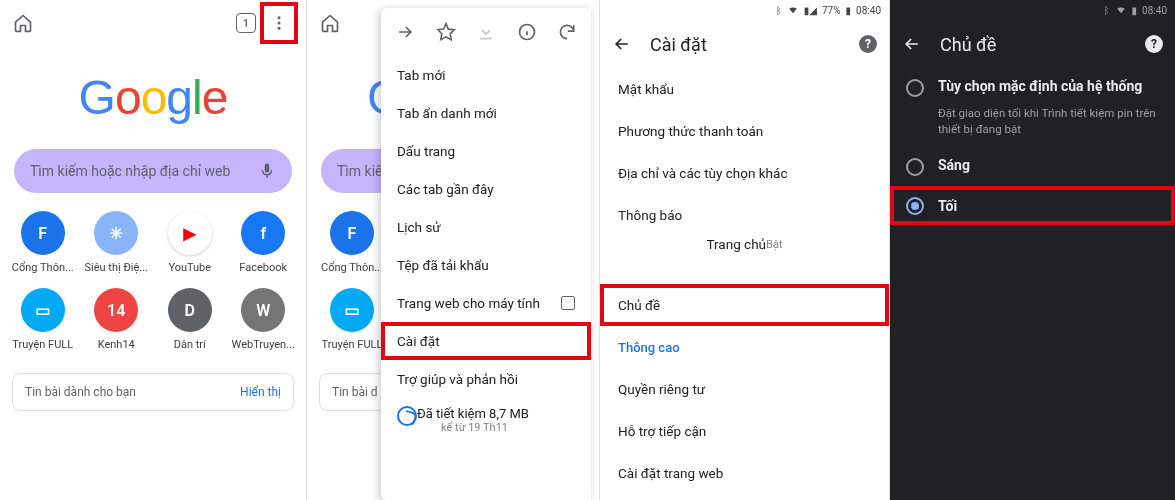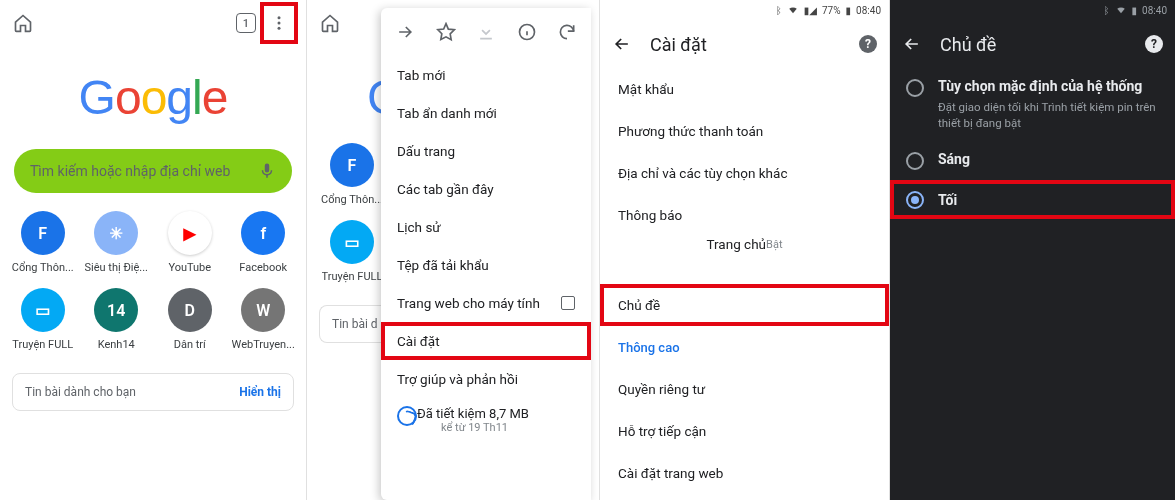--- a/index.html
+++ b/index.html
@@ -17,32 +17,32 @@
   .tb .sp { flex:1; }
   .tabcount { width:20px; height:20px; border:1.5px solid #5f6368; border-radius:4px; display:flex; align-items:center; justify-content:center; font-size:11px; font-weight:500; color:#5f6368; }
   .iconbtn { width:30px; height:30px; display:flex; align-items:center; justify-content:center; color:#5f6368; cursor:pointer; }
   .highlight-red { border:4px solid #e30613; }
   .more-wrap { width:38px; height:42px; display:flex; align-items:center; justify-content:center; margin-left:4px; }
 
   
   .glogo { display:flex; justify-content:center; margin-top:24px; font-size:48px; font-weight:500; letter-spacing:-1px; font-family: 'Product Sans', Arial, sans-serif; }
   .glogo span:nth-child(1){color:#4285F4;} .glogo span:nth-child(2){color:#EA4335;} .glogo span:nth-child(3){color:#FBBC05;} .glogo span:nth-child(4){color:#4285F4;} .glogo span:nth-child(5){color:#34A853;} .glogo span:nth-child(6){color:#EA4335;}
 
-  .search { margin:24px 14px 0; height:44px; background:#84cc16; border-radius:22px; display:flex; align-items:center; padding:0 16px; color:#5f6368; font-size:14px; }
+  .search { margin:24px 14px 0; height:44px; background:#c4b5fd; border-radius:22px; display:flex; align-items:center; padding:0 16px; color:#5f6368; font-size:14px; }
   .search .txt { flex:1; white-space:nowrap; overflow:hidden; text-overflow:ellipsis; }
   .mic { width:18px; height:18px; }
 
   .tiles { display:flex; flex-wrap:wrap; padding: 18px 6px 0; }
   .tile { width:25%; display:flex; flex-direction:column; align-items:center; margin-bottom:14px; }
   .tile .ic { width:44px; height:44px; border-radius:22px; display:flex; align-items:center; justify-content:center; font-size:16px; color:#fff; font-weight:600; }
   .tile .lb { font-size:11px; color:#3c4043; margin-top:6px; max-width:64px; white-space:nowrap; overflow:hidden; text-overflow:ellipsis;text-align:center; }
 
   .feedbar { margin:8px 12px 0; border:1px solid #e0e0e0; border-radius:8px; height:38px; display:flex; align-items:center; padding:0 12px; font-size:12px; color:#5f6368; }
   .feedbar .sp { flex:1; }
-  .feedbar .show { color:#1a73e8; font-weight:700; }
+  .feedbar .show { color:#1a73e8; font-weight:400; }
 
   
   .p2-under { position:absolute; inset:0; }
   .menu-panel { position:absolute; top:8px; right:8px; width:210px; bottom:0; background:#fff; border-radius:6px 0 0 6px; box-shadow:-2px 2px 10px rgba(0,0,0,.22); padding-bottom:8px; }
   .menu-icons { display:flex; align-items:center; justify-content:space-between; height:48px; padding:0 14px; color:#5f6368; }
   .menu-icons .dis { color:#c4c7cc; }
   .menu-item { height:38px; display:flex; align-items:center; padding:0 16px; font-size:13.5px; color:#202124; cursor:pointer; }
   .menu-item .sp { flex:1; }
   .menu-item.hl { border:4px solid #e30613; padding:0 12px; }
   .cb { width:14px; height:14px; border:1.5px solid #5f6368; border-radius:2px; }
@@ -65,21 +65,21 @@
 
   
   .p4 .status { color:#9aa0a6; }
   .p4 .hdr { color:#e8eaed; }
   .p4 .help { background:#e8eaed; color:#202124; }
   .radio-row { display:flex; align-items:flex-start; padding:10px 16px; gap:14px; cursor:pointer; }
   .radio { width:18px; height:18px; border-radius:9px; border:2px solid #9aa0a6; flex-shrink:0; margin-top:1px; position:relative; }
   .radio.sel { border-color:#8ab4f8; }
   .radio.sel::after { content:''; position:absolute; left:3px; top:3px; width:8px; height:8px; border-radius:4px; background:#8ab4f8; }
   .rlabel { font-size:14px; color:#e8eaed;font-weight:bold; }
-  .rdesc { font-size:11.5px; color:#9aa0a6; line-height:1.35; margin-top:6px; }
+  .rdesc { font-size:11.5px; color:#9aa0a6; line-height:1.35; margin-top:12px; }
   .radio-row.hl { border:4px solid #e30613; padding:6px 12px; align-items:center; }
 
   svg { display:block; }
 </style>
 </head>
 <body>
 
 <div class="stage">
 
   <div class="pane p1">
@@ -133,21 +133,21 @@
         </div>
         <div class="tile">
           <div class="ic" style="background: rgb(24, 119, 242);">f</div>
           <div class="lb">Facebook</div>
         </div>
         <div class="tile">
           <div class="ic" style="background: rgb(3, 169, 244);">▭</div>
           <div class="lb">Truyện FULL</div>
         </div>
         <div class="tile">
-          <div class="ic" style="background: #0f766e;">14</div>
+          <div class="ic" style="background: #ef4444;">14</div>
           <div class="lb">Kenh14</div>
         </div>
         <div class="tile">
           <div class="ic" style="background: rgb(95, 99, 104);">D</div>
           <div class="lb">Dân trí</div>
         </div>
         <div class="tile">
           <div class="ic" style="background: rgb(117, 117, 117);">W</div>
           <div class="lb">WebTruyen...</div>
         </div>
@@ -164,20 +164,23 @@
     <div class="p2-under">
       <div class="tb">
         <div class="iconbtn">
           <svg width="20" height="20" viewBox="0 0 24 24" fill="none" stroke="#5f6368" stroke-width="2">
               <path d="M3 11l9-8 9 8v10a1 1 0 0 1-1 1h-5v-7h-6v7H4a1 1 0 0 1-1-1z"></path>
             </svg>
         </div>
       </div>
       <div class="glogo" style="justify-content:flex-start; padding-left:60px; overflow:hidden; width:100px;">
         <span>G</span>
+      </div>
+      <div class="search" style="margin-right:0; border-radius:22px 0 0 22px; width:78px; padding-right:0;">
+        <div class="txt">Tìm kiế</div>
       </div>
       <div class="tiles" style="width:90px;" id="tiles2a">
           <div class="tile" style="width: 100%;">
             <div class="ic" style="background: rgb(26, 115, 232);">F</div>
             <div class="lb">Cổng Thôn...</div>
           </div>
           <div class="tile" style="width: 100%;">
             <div class="ic" style="background: rgb(3, 169, 244);">▭</div>
             <div class="lb">Truyện FULL</div>
           </div>

